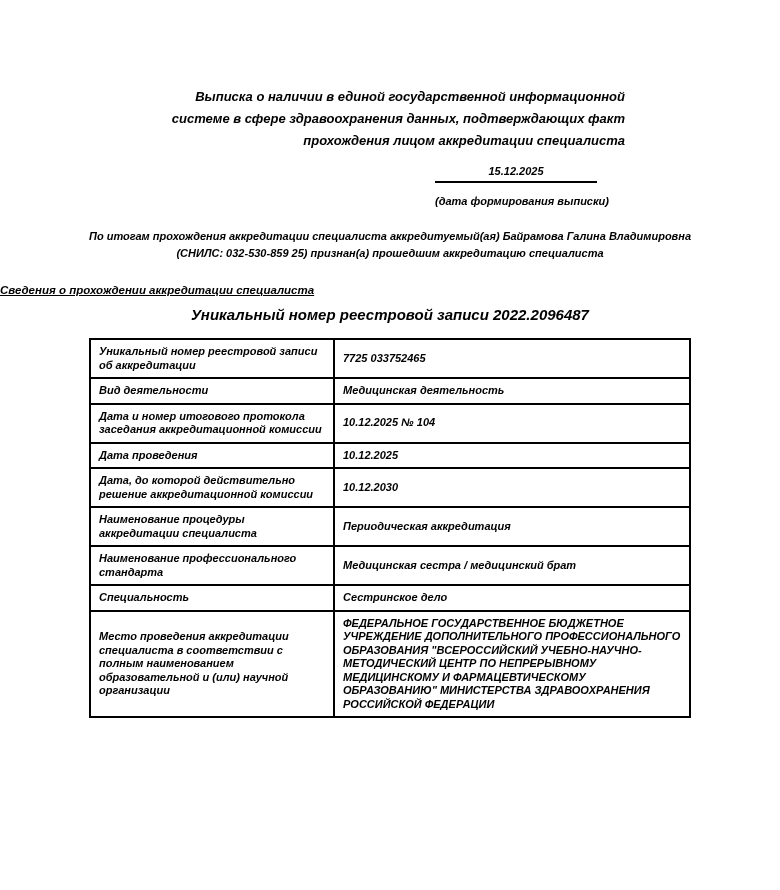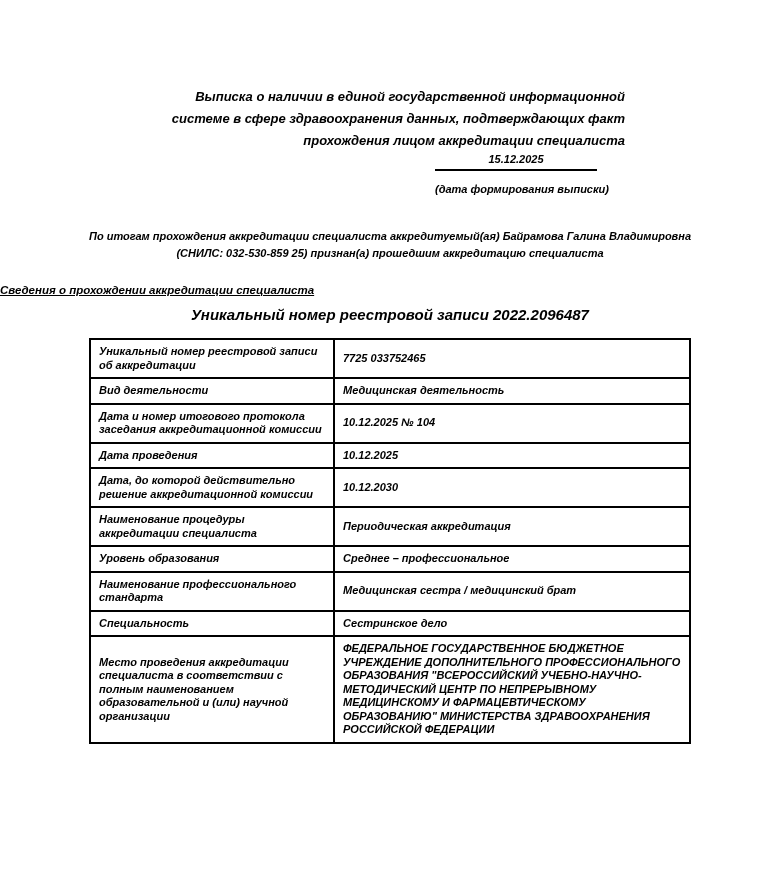--- a/index.html
+++ b/index.html
@@ -24,38 +24,39 @@
     overflow: hidden;
   }
   .doc-title {
     margin: 86px auto 0 auto;
     width: 470px;
     text-align: right;
     font-size: 13px;
     line-height: 22px;
   }
   .date-block {
+    margin-top: 12px;
     margin-left: 435px;
     width: 162px;
     text-align: center;
   }
   .date-value {
     font-size: 11px;
     line-height: 14px;
     padding-bottom: 3px;
     border-bottom: 2px solid #000000;
   }
   .date-caption {
     font-size: 11px;
     line-height: 13px;
     padding-top: 12px;
     white-space: nowrap;
   }
   .intro-paragraph {
-    margin: 32px auto 0 auto;
+    margin: 20px auto 0 auto;
     width: 632px;
     text-align: center;
     font-size: 11px;
     line-height: 17px;
   }
   .section-heading {
     margin: 21px auto 0 auto;
     text-align: left;
     font-size: 11.5px;
     line-height: 14px;
@@ -124,24 +125,20 @@
       </tr>
       <tr>
         <td class="cell-label">Дата, до которой действительно решение аккредитационной комиссии</td>
         <td class="cell-value">10.12.2030</td>
       </tr>
       <tr>
         <td class="cell-label">Наименование процедуры аккредитации специалиста</td>
         <td class="cell-value">Периодическая аккредитация</td>
       </tr>
       <tr>
-        <td class="cell-label">Уровень образования</td>
-        <td class="cell-value">Среднее – профессиональное</td>
-      </tr>
-      <tr>
         <td class="cell-label">Наименование профессионального стандарта</td>
         <td class="cell-value">Медицинская сестра / медицинский брат</td>
       </tr>
       <tr>
         <td class="cell-label">Специальность</td>
         <td class="cell-value">Сестринское дело</td>
       </tr>
       <tr>
         <td class="cell-label">Место проведения аккредитации специалиста в соответствии с полным наименованием образовательной и (или) научной организации</td>
         <td class="cell-value">ФЕДЕРАЛЬНОЕ ГОСУДАРСТВЕННОЕ БЮДЖЕТНОЕ УЧРЕЖДЕНИЕ ДОПОЛНИТЕЛЬНОГО ПРОФЕССИОНАЛЬНОГО ОБРАЗОВАНИЯ "ВСЕРОССИЙСКИЙ УЧЕБНО-НАУЧНО-МЕТОДИЧЕСКИЙ ЦЕНТР ПО НЕПРЕРЫВНОМУ МЕДИЦИНСКОМУ И ФАРМАЦЕВТИЧЕСКОМУ ОБРАЗОВАНИЮ" МИНИСТЕРСТВА ЗДРАВООХРАНЕНИЯ РОССИЙСКОЙ ФЕДЕРАЦИИ</td>

